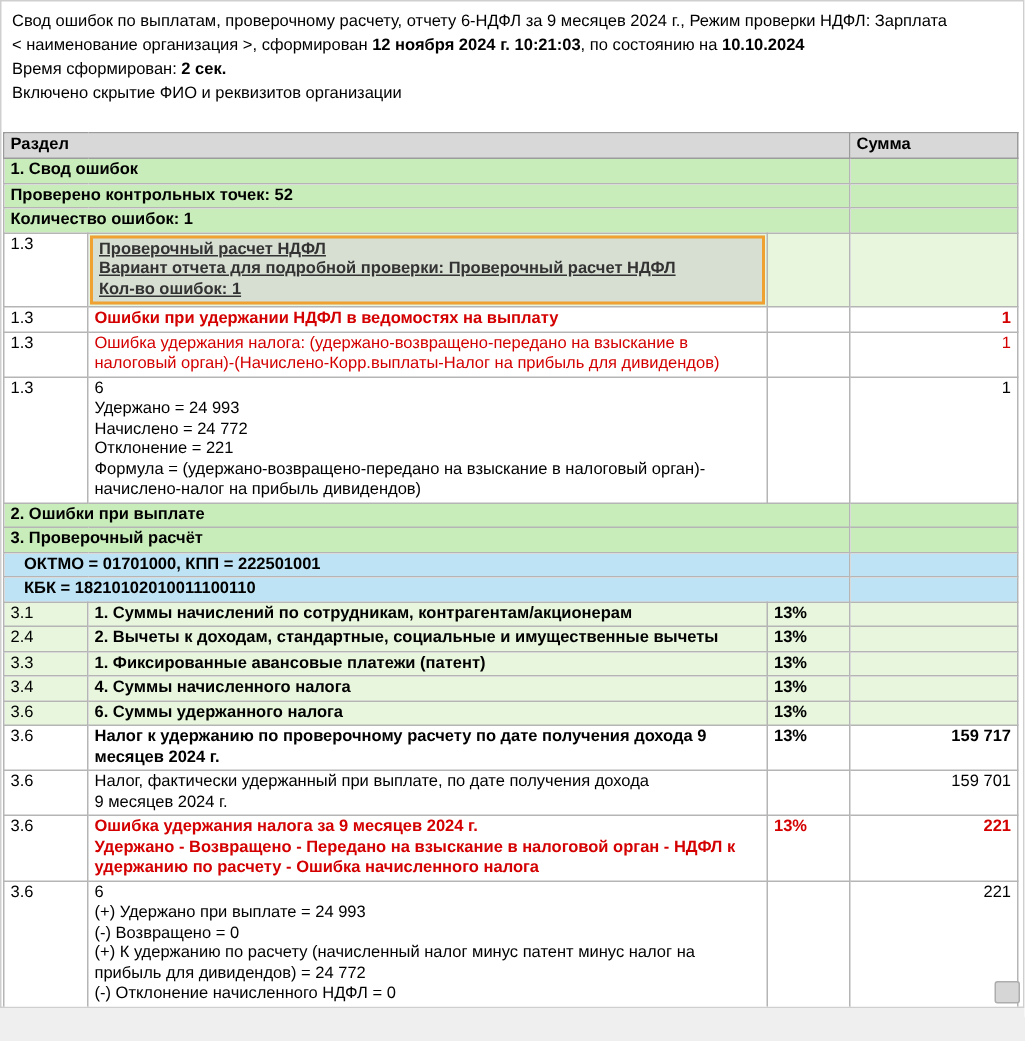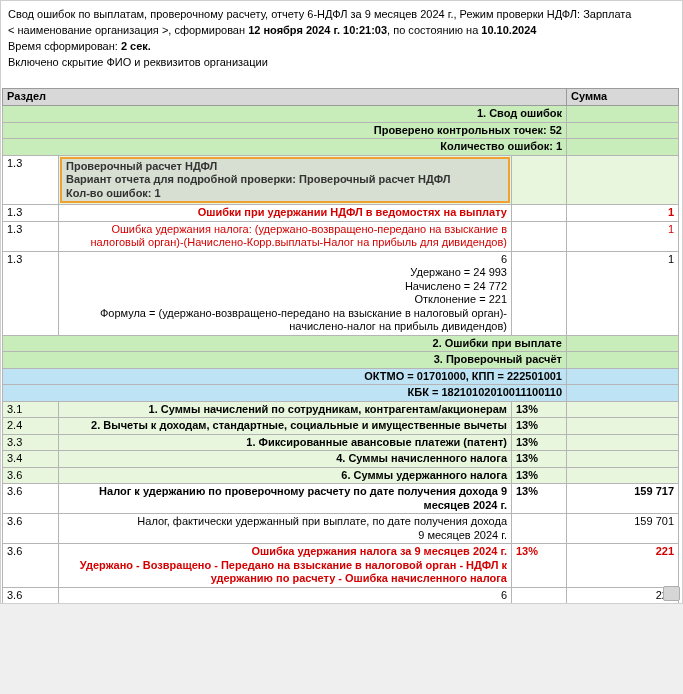--- a/index.html
+++ b/index.html
@@ -1,54 +1,54 @@
 <!DOCTYPE html>
 <html style="--green: #c9edba; --lightgreen: #e7f6dc; --blue: #bee3f4; --headergray: #d8d8d8; --gridline: #b5b5b5; --red: #d40000; --selection: #efa132; --boxfill: #d7ded2;"><head>
 <meta charset="utf-8">
 <style>
   html,body { margin:0; padding:0; background:#efefef; }
   * { box-sizing:border-box; }
   .window {
-    position:relative; width:683px; height:604px; background:#fff;
+    position:relative; width:683px; height:672px; background:#fff;
     border:1px solid #cfcfcf; overflow:hidden;
     font-family:"Liberation Sans", sans-serif; color:#000;
   }
   .report-header { padding:5px 6px 0 7px; font-size:11px; line-height:16px; }
   .report-header .clip { white-space:nowrap; overflow:hidden; }
   .report-header b { font-weight:700; }
 
   table.report-table {
     margin:18px 0 0 1px; width:676px; table-layout:fixed;
     border-collapse:collapse; font-size:11px; line-height:13.5px;
   }
   th, td {
     border:1px solid var(--gridline,#b5b5b5);
     padding:1px 4px; vertical-align:top; overflow:hidden; text-align:left;
   }
   thead th {
     background:var(--headergray,#d8d8d8); font-weight:700;
     border-color:#9b9b9b; height:17px;
   }
-  .desc { white-space:pre-wrap;text-align:right; }
+  .desc { white-space:pre-wrap; }
   .pct  { white-space:nowrap; }
   .sum  { text-align:right; white-space:nowrap; }
   .bold { font-weight:700; }
   .red  { color:var(--red,#d40000); }
   tr.bg-green > td      { background:var(--green,#c9edba); font-weight:700; }
   tr.bg-lightgreen > td { background:var(--lightgreen,#e7f6dc); }
   tr.bg-lightgreen > td.desc, tr.bg-lightgreen > td.pct { font-weight:700;margin-top:48px; }
   tr.bg-blue > td       { background:var(--blue,#bee3f4); font-weight:700;padding-left:13px; }
   tr.bg-white > td      { background:#ffffff; }
   td.num-white { background:#ffffff !important; }
   td.boxcell { padding:1px 1px; }
   .sel-box {
     border:2px solid var(--selection,#efa132);
     background:var(--boxfill,#d7ded2);
     padding:1px 4px; font-weight:700; color:#333;
-    white-space:pre-wrap; line-height:13.5px;
+    white-space:pre-wrap; line-height:13.5px;text-decoration:underline;
   }
   .scroll-thumb {
     position:absolute; right:2px; bottom:2px; width:17px; height:15px;
     background:#d6d6d6; border:1px solid #adadad; border-radius:2px;
   }
 </style>
 </head>
 <body>
 
 <div class="window">

